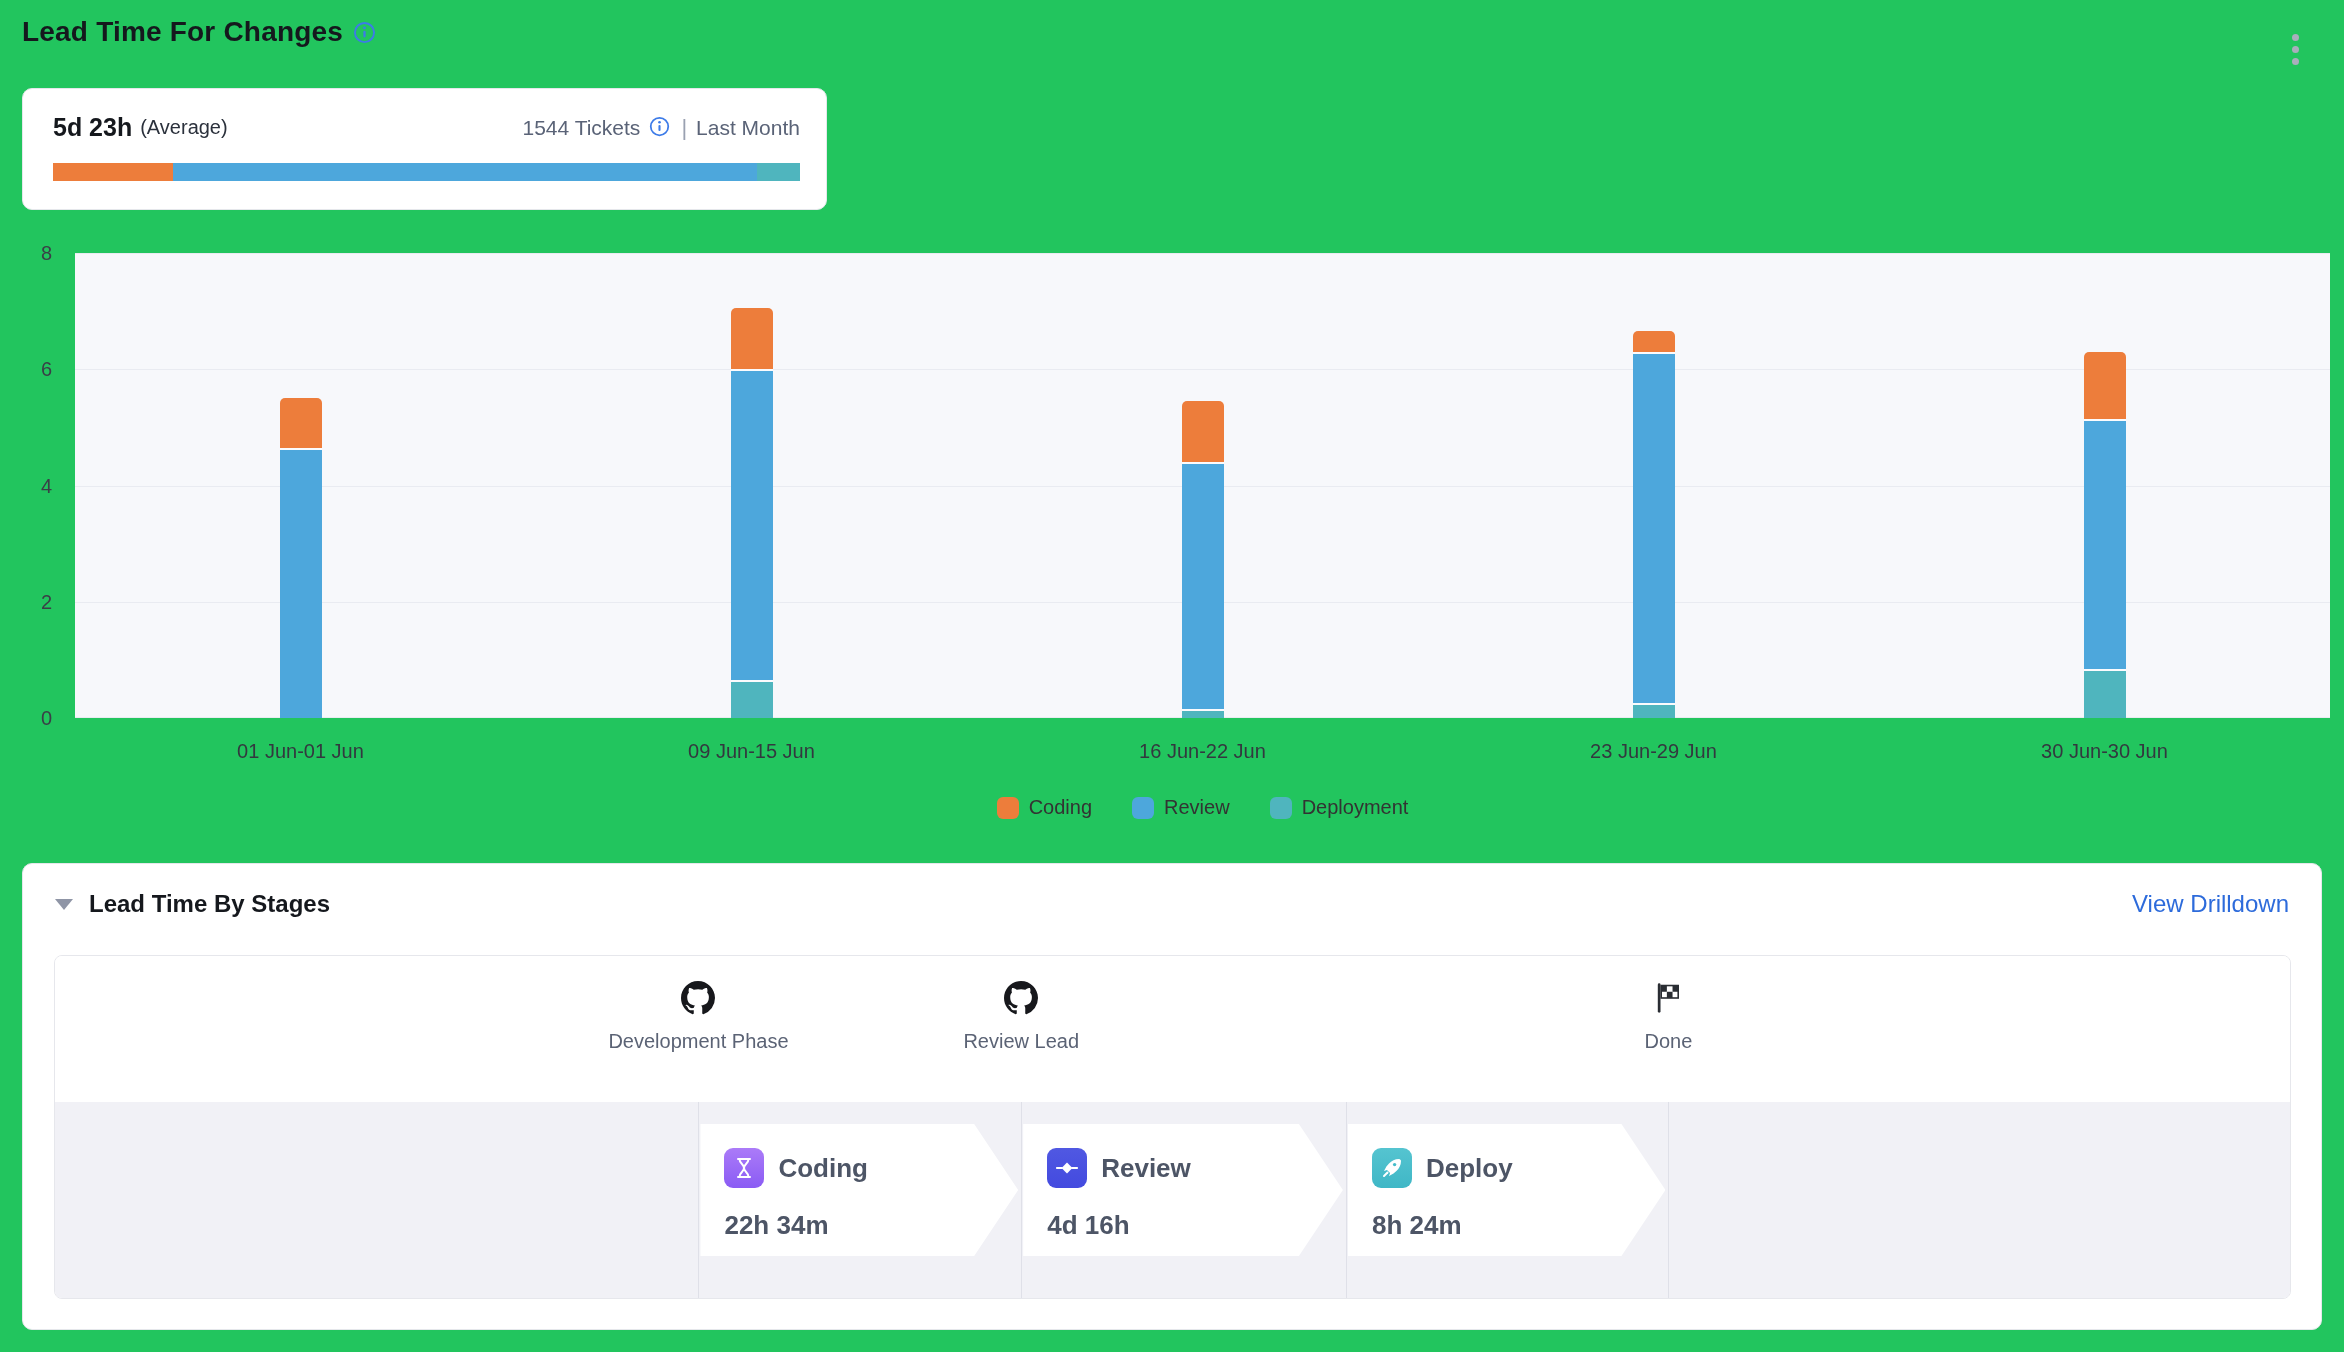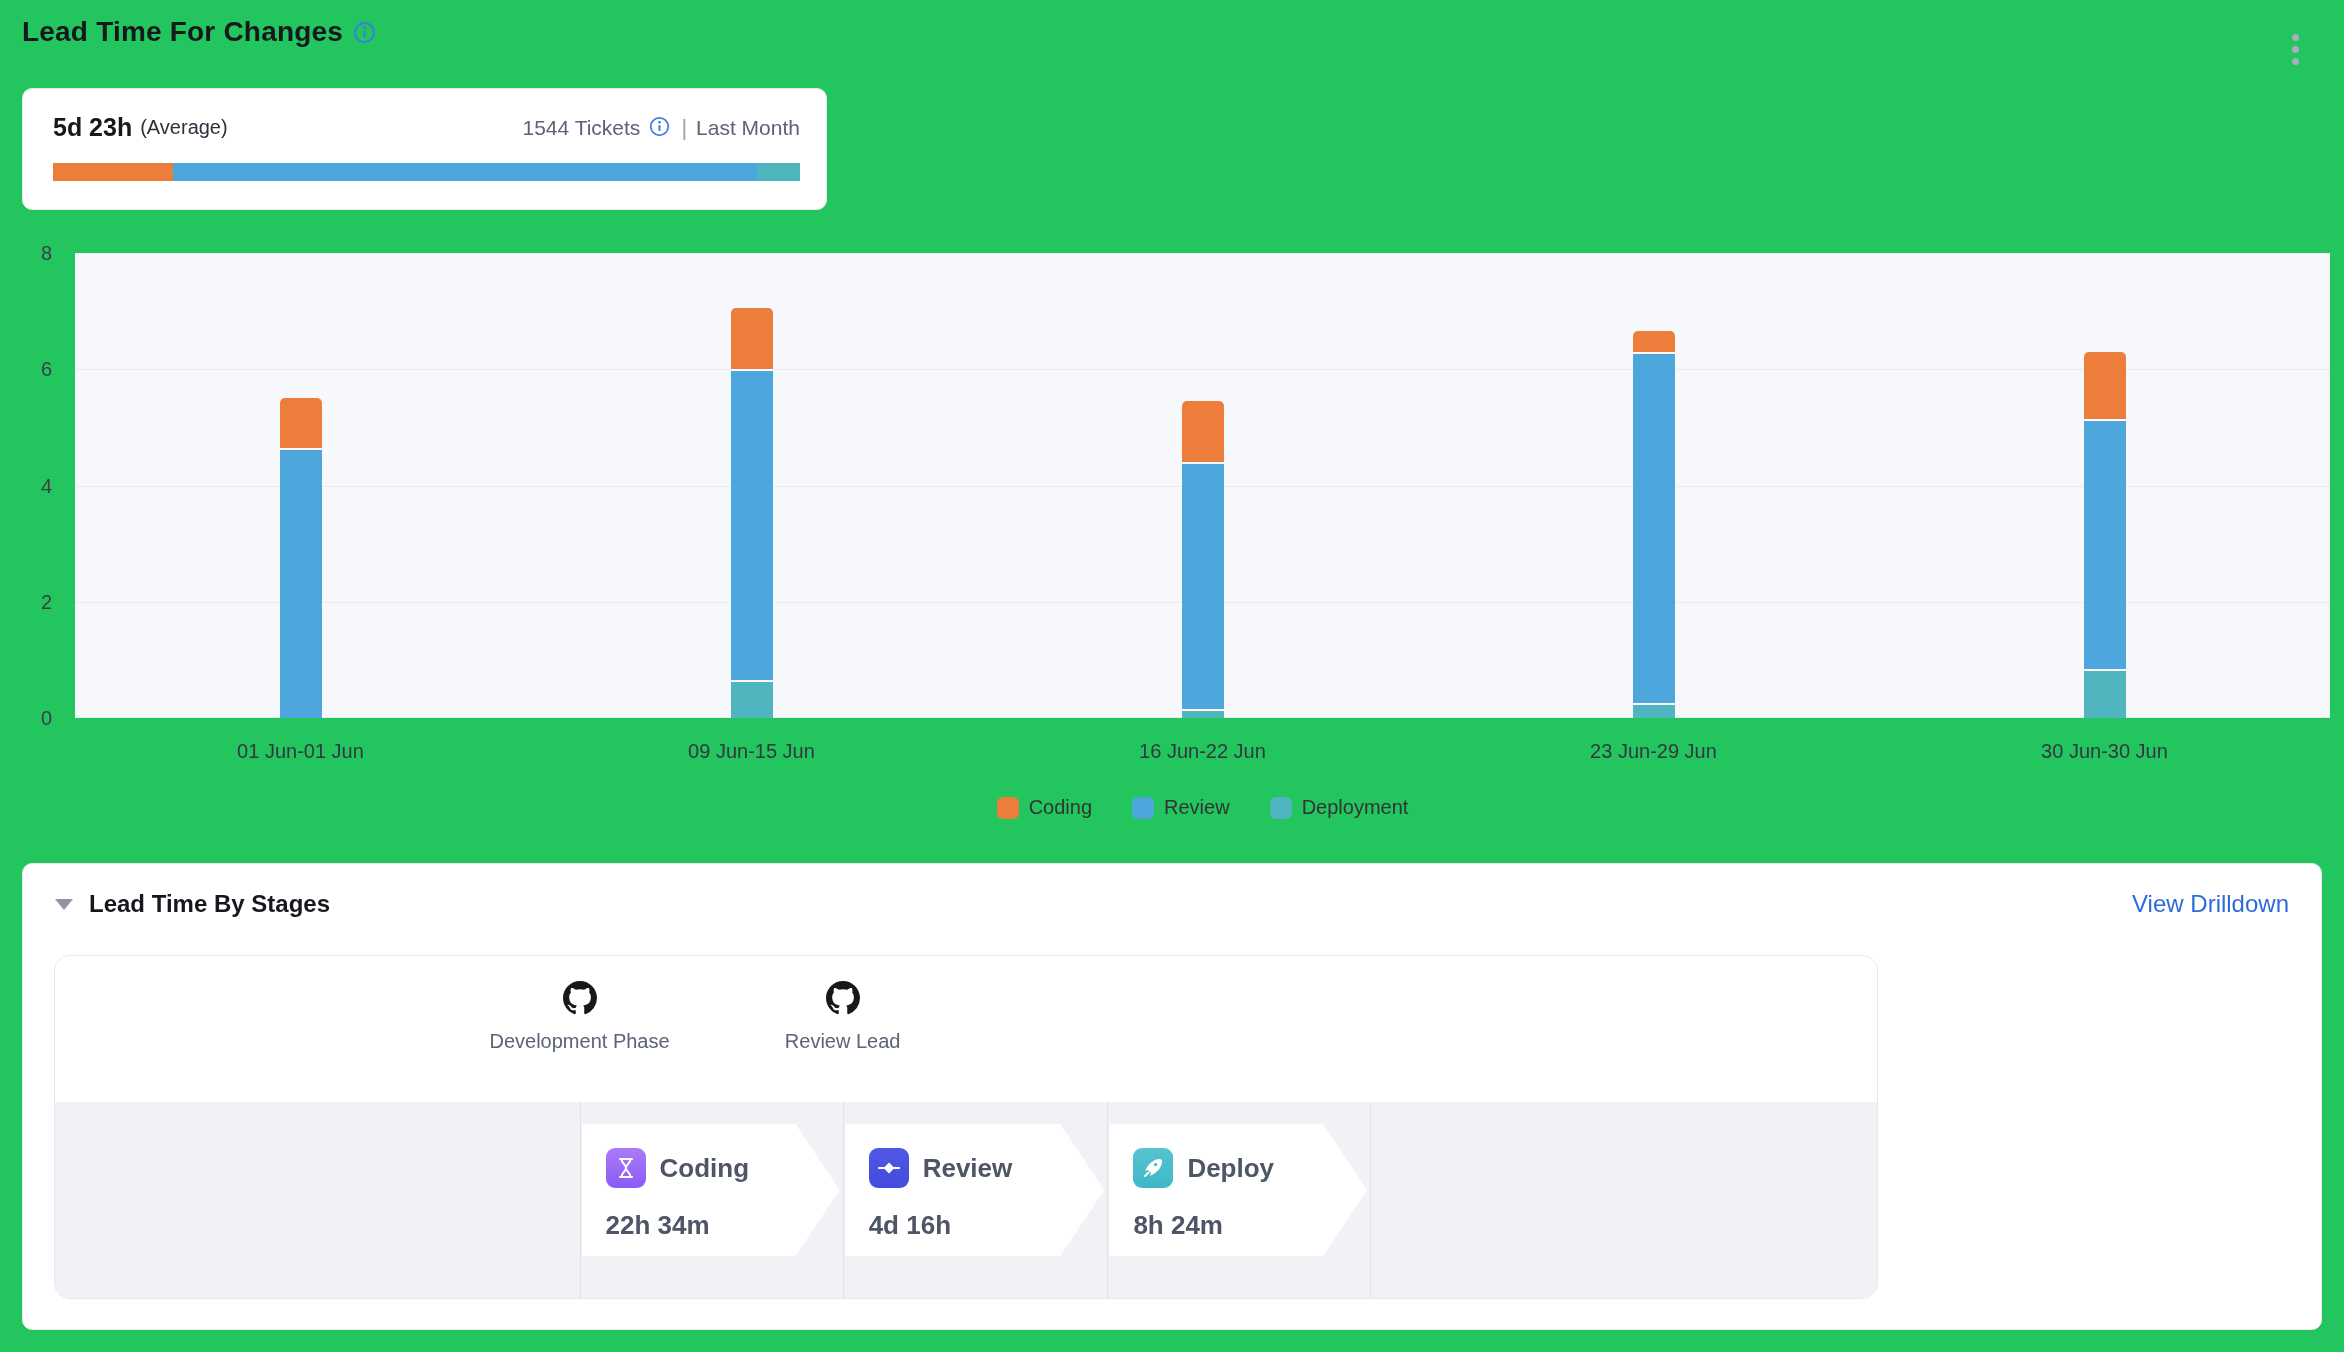--- a/index.html
+++ b/index.html
@@ -40,22 +40,22 @@
 
   
   .stages-card { position:absolute; left:22px; top:863px; width:2300px; height:467px;
     border:1px solid #e5e7eb; border-radius:10px; background:#fff; }
   .stages-header { position:absolute; left:32px; right:32px; top:22px; height:36px; display:flex; align-items:center; }
   .caret { width:0; height:0; border-left:9px solid transparent; border-right:9px solid transparent;
     border-top:11px solid #8f95a6; margin-right:16px; cursor:pointer; }
   .stages-title { font-size:24px; font-weight:700; color:#15181d; }
   .drilldown-link { margin-left:auto; font-size:24px; font-weight:400; color:#2d6bdb; cursor:pointer; }
 
-  .stage-table { position:absolute; left:31px; top:91px; width:1824px; height:344px;
-    border:1px solid #e6e7ec; border-radius:16px; background:#fff; overflow:hidden; }
+  .stage-table { position:absolute; left:31px; top:91px; width:2237px; height:344px;
+    border:1px solid #e6e7ec; border-radius:8px; background:#fff; overflow:hidden; }
   .phase-head { position:absolute; left:0; top:0; width:100%; height:146px; background:#fff; }
   .phase { position:absolute; top:24px; transform:translateX(-50%); display:flex; flex-direction:column; align-items:center; gap:14px; width:280px; }
   .phase-icon { height:36px; display:flex; align-items:center; justify-content:center; }
   .phase-label { font-size:20px; color:#5b6375; }
   .stage-body { position:absolute; left:0; top:146px; width:100%; height:198px; background:#f1f1f6; }
   .v-divider { position:absolute; top:0; bottom:0; width:1px; background:#dfe0e8; }
   .stage-arrow-card { position:absolute; top:22px; height:132px; background:#fff;
     clip-path:polygon(0 0, calc(100% - 44px) 0, 100% 50%, calc(100% - 44px) 100%, 0 100%); }
   .stage-card-inner { position:absolute; left:24px; top:24px; right:56px; }
   .stage-name-row { display:flex; align-items:center; gap:14px; }
@@ -175,20 +175,32 @@
           <span class="phase-label">Development Phase</span>
         </div>
         <div class="phase" style="left:43.23%">
           <span class="phase-icon">
             <svg width="34" height="34" viewBox="0 0 16 16" fill="#17181c">
                 <path d="M8 0C3.58 0 0 3.58 0 8c0 3.54 2.29 6.53 5.47 7.59.4.07.55-.17.55-.38 0-.19-.01-.82-.01-1.49-2.01.37-2.53-.49-2.69-.94-.09-.23-.48-.94-.82-1.13-.28-.15-.68-.52-.01-.53.63-.01 1.08.58 1.23.82.72 1.21 1.87.87 2.33.66.07-.52.28-.87.51-1.07-1.78-.2-3.64-.89-3.64-3.95 0-.87.31-1.59.82-2.15-.08-.2-.36-1.02.08-2.12 0 0 .67-.21 2.2.82.64-.18 1.32-.27 2-.27s1.36.09 2 .27c1.53-1.04 2.2-.82 2.2-.82.44 1.1.16 1.92.08 2.12.51.56.82 1.27.82 2.15 0 3.07-1.87 3.75-3.65 3.95.29.25.54.73.54 1.48 0 1.07-.01 1.93-.01 2.2 0 .21.15.46.55.38A8.01 8.01 0 0 0 16 8c0-4.42-3.58-8-8-8z"></path>
               </svg>
           </span>
           <span class="phase-label">Review Lead</span>
         </div>
+        <div class="phase" style="left:72.19%">
+          <span class="phase-icon">
+            <svg width="30" height="34" viewBox="0 0 26 30">
+              <rect x="4" y="2" width="2.4" height="26" rx="1.2" fill="#2a2d33"></rect>
+              <rect x="7" y="4" width="15" height="11" fill="#ffffff" stroke="#2a2d33" stroke-width="1.4"></rect>
+              <rect x="7" y="4" width="5" height="5.5" fill="#2a2d33"></rect>
+                <rect x="17" y="4" width="5" height="5.5" fill="#2a2d33"></rect>
+              <rect x="12" y="9.5" width="5" height="5.5" fill="#2a2d33"></rect>
+            </svg>
+          </span>
+          <span class="phase-label">Done</span>
+        </div>
       </div>
 
       <div class="stage-body">
         <div class="v-divider" style="left:28.79%"></div>
         <div class="v-divider" style="left:43.23%"></div>
         <div class="v-divider" style="left:57.76%"></div>
         <div class="v-divider" style="left:72.19%"></div>
 
         <div class="stage-arrow-card" style="left:calc(28.79% + 2px); width:calc(14.44% - 5px);">
           <div class="stage-card-inner">

